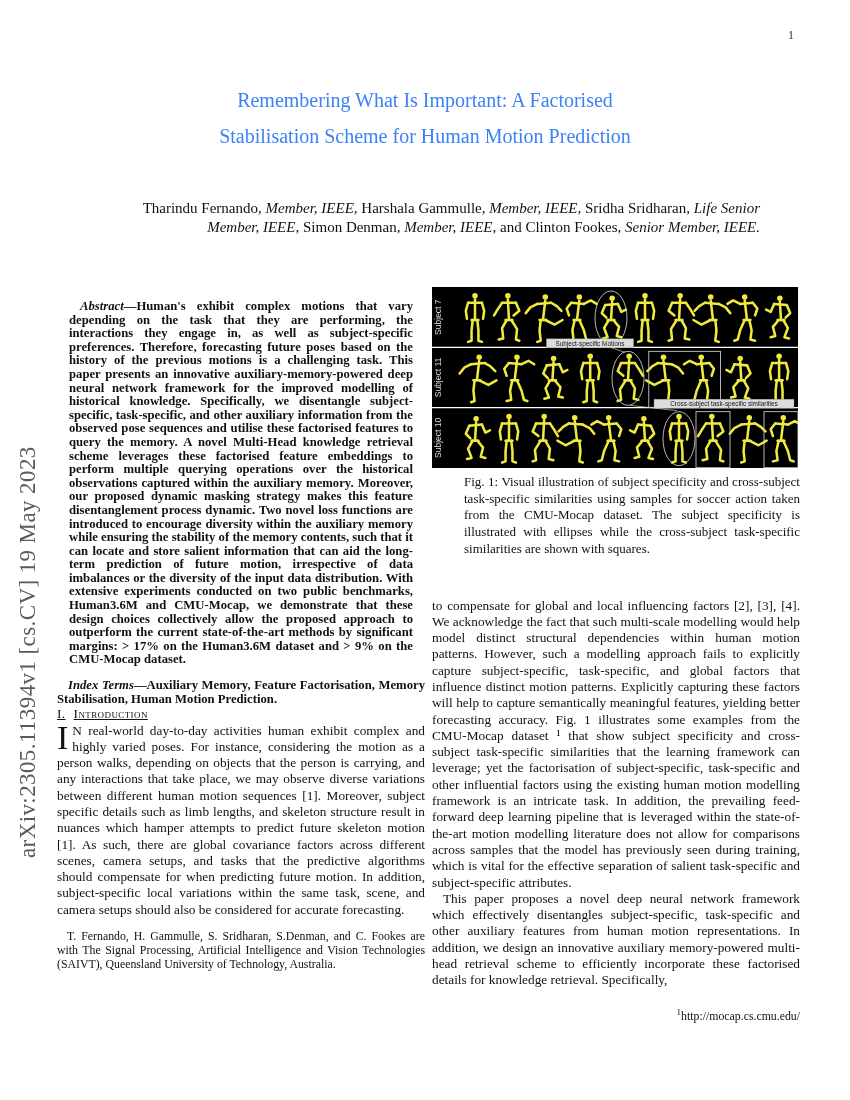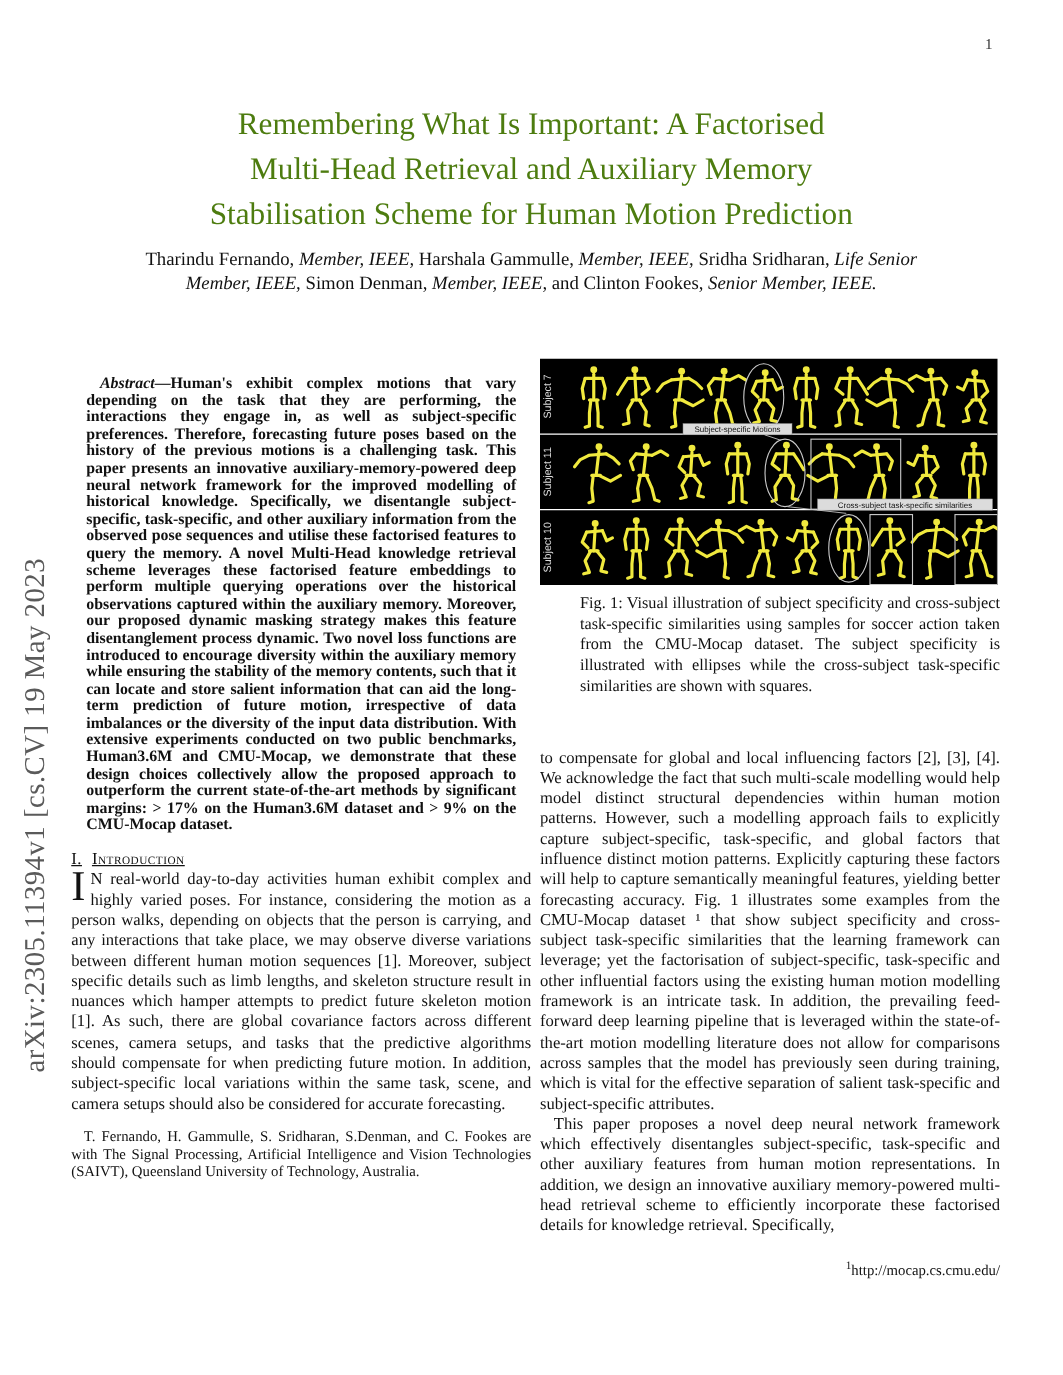--- a/index.html
+++ b/index.html
@@ -4,22 +4,22 @@
 <style>
   html,body{margin:0;padding:0;background:#fff;}
   .page{position:relative;width:850px;height:1100px;background:#ffffff;overflow:hidden;
         font-family:"Liberation Serif", serif;color:#111;}
   .pagenum{position:absolute;top:28px;right:56px;font-size:12px;color:#333;}
   .sidebar{position:absolute;left:15px;top:272px;height:586px;
            writing-mode:vertical-rl;transform:rotate(180deg);
            font-size:23px;color:#5a5a5a;letter-spacing:0.4px;white-space:nowrap;
            font-family:"Liberation Serif", serif;}
   .title{position:absolute;top:82px;left:55px;right:55px;text-align:center;
-         font-size:25px;line-height:36px;color:#4d7c0f;}
-  .authors{position:absolute;top:199px;left:90px;right:90px;text-align:center;
+         font-size:20px;line-height:36px;color:#3b82f6;}
+  .authors{position:absolute;top:199px;left:90px;right:90px;text-align:right;
            font-size:15px;line-height:19px;}
   .it{font-style:italic;}
   .col{position:absolute;width:368px;text-align:justify;}
   .col-left{left:57px;top:288px;}
   .col-right{left:432px;top:287px;}
   .abstract{font-weight:bold;font-size:12.7px;line-height:13.6px;margin:12px;text-indent:11px;}
   .abstract .lbl{font-style:italic;}
   .indexterms{font-weight:bold;font-size:12.7px;line-height:13.6px;margin:9px 0 0 0;text-indent:11px;}
   .indexterms .lbl{font-style:italic;}
   .secheading{margin:16px 0 9px 0;text-align:left;font-size:14.5px;
@@ -40,28 +40,28 @@
 <body>
 
 <div class="page">
 
   <div class="pagenum">1</div>
 
   <div class="sidebar">arXiv:2305.11394v1  [cs.CV]  19 May 2023</div>
 
   <div class="title">
     <div>Remembering What Is Important: A Factorised</div>
-    <div>Multi-Head Retrieval and Auxiliary Memory</div>
     <div>Stabilisation Scheme for Human Motion Prediction</div>
   </div>
 
   <div class="authors"><span>Tharindu Fernando, </span><span class="it">Member, IEEE,</span><span> Harshala Gammulle, </span><span class="it">Member, IEEE,</span><span> Sridha Sridharan, </span><span class="it">Life Senior</span><br><span class="it">Member, IEEE,</span><span> Simon Denman, </span><span class="it">Member, IEEE,</span><span>  and  Clinton Fookes, </span><span class="it">Senior Member, IEEE.</span></div>
 
   <div class="col col-left">
     <p class="abstract"><span class="lbl">Abstract</span><span>—Human's exhibit complex motions that vary depending on the task that they are performing, the interactions they engage in, as well as subject-specific preferences. Therefore, forecasting future poses based on the history of the previous motions is a challenging task. This paper presents an innovative auxiliary-memory-powered deep neural network framework for the improved modelling of historical knowledge. Specifically, we disentangle subject-specific, task-specific, and other auxiliary information from the observed pose sequences and utilise these factorised features to query the memory. A novel Multi-Head knowledge retrieval scheme leverages these factorised feature embeddings to perform multiple querying operations over the historical observations captured within the auxiliary memory. Moreover, our proposed dynamic masking strategy makes this feature disentanglement process dynamic. Two novel loss functions are introduced to encourage diversity within the auxiliary memory while ensuring the stability of the memory contents, such that it can locate and store salient information that can aid the long-term prediction of future motion, irrespective of data imbalances or the diversity of the input data distribution. With extensive experiments conducted on two public benchmarks, Human3.6M and CMU-Mocap, we demonstrate that these design choices collectively allow the proposed approach to outperform the current state-of-the-art methods by significant margins: &gt; 17% on the Human3.6M dataset and &gt; 9% on the CMU-Mocap dataset.</span></p>
+    <p class="indexterms"><span class="lbl">Index Terms</span><span>—Auxiliary Memory, Feature Factorisation, Memory Stabilisation, Human Motion Prediction.</span></p>
     <p class="bodytext secheading"><span class="num">I.</span><span>Introduction</span></p>
     <p class="bodytext"><span class="dropcap">I</span><span>N real-world day-to-day activities human exhibit complex and highly varied poses. For instance, considering the motion as a person walks, depending on objects that the person is carrying, and any interactions that take place, we may observe diverse variations between different human motion sequences [1]. Moreover, subject specific details such as limb lengths, and skeleton structure result in nuances which hamper attempts to predict future skeleton motion [1]. As such, there are global covariance factors across different scenes, camera setups, and tasks that the predictive algorithms should compensate for when predicting future motion. In addition, subject-specific local variations within the same task, scene, and camera setups should also be considered for accurate forecasting.</span></p>
     <p class="affil">T. Fernando, H. Gammulle, S. Sridharan, S.Denman, and C. Fookes are with The Signal Processing, Artificial Intelligence and Vision Technologies (SAIVT), Queensland University of Technology, Australia.</p>
   </div>
 
   <div class="col col-right">
     <div class="figbox">
       <svg id="fig1" width="366" height="181" viewBox="0 0 366 181">
           <text x="9" y="30.166666666666668" transform="rotate(-90 9 30.166666666666668)" text-anchor="middle" fill="#ddd" font-size="8.5" font-family="sans-serif">Subject 7</text>
           <g transform="translate(43 33) scale(1.15 1.15)" stroke="#f0e93e" stroke-width="2.2" fill="none" stroke-linecap="round" stroke-linejoin="round">

